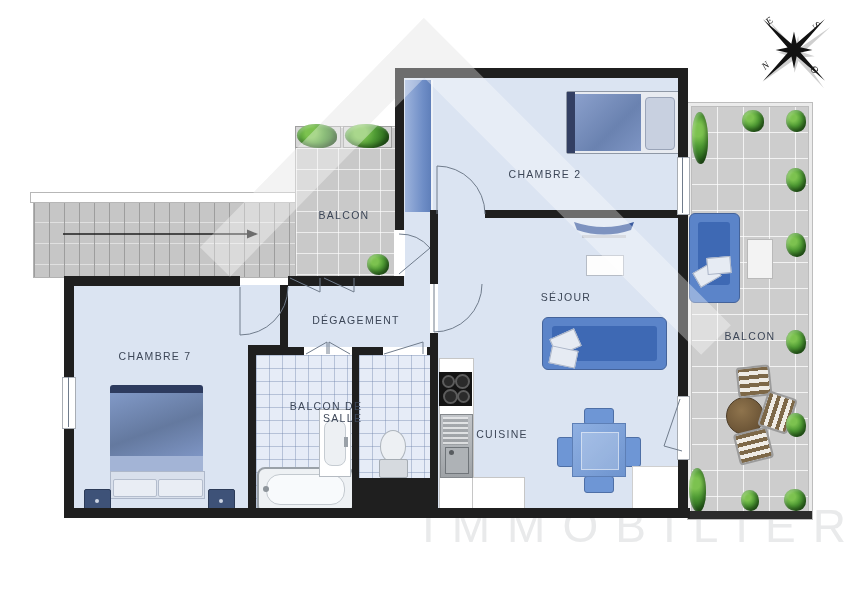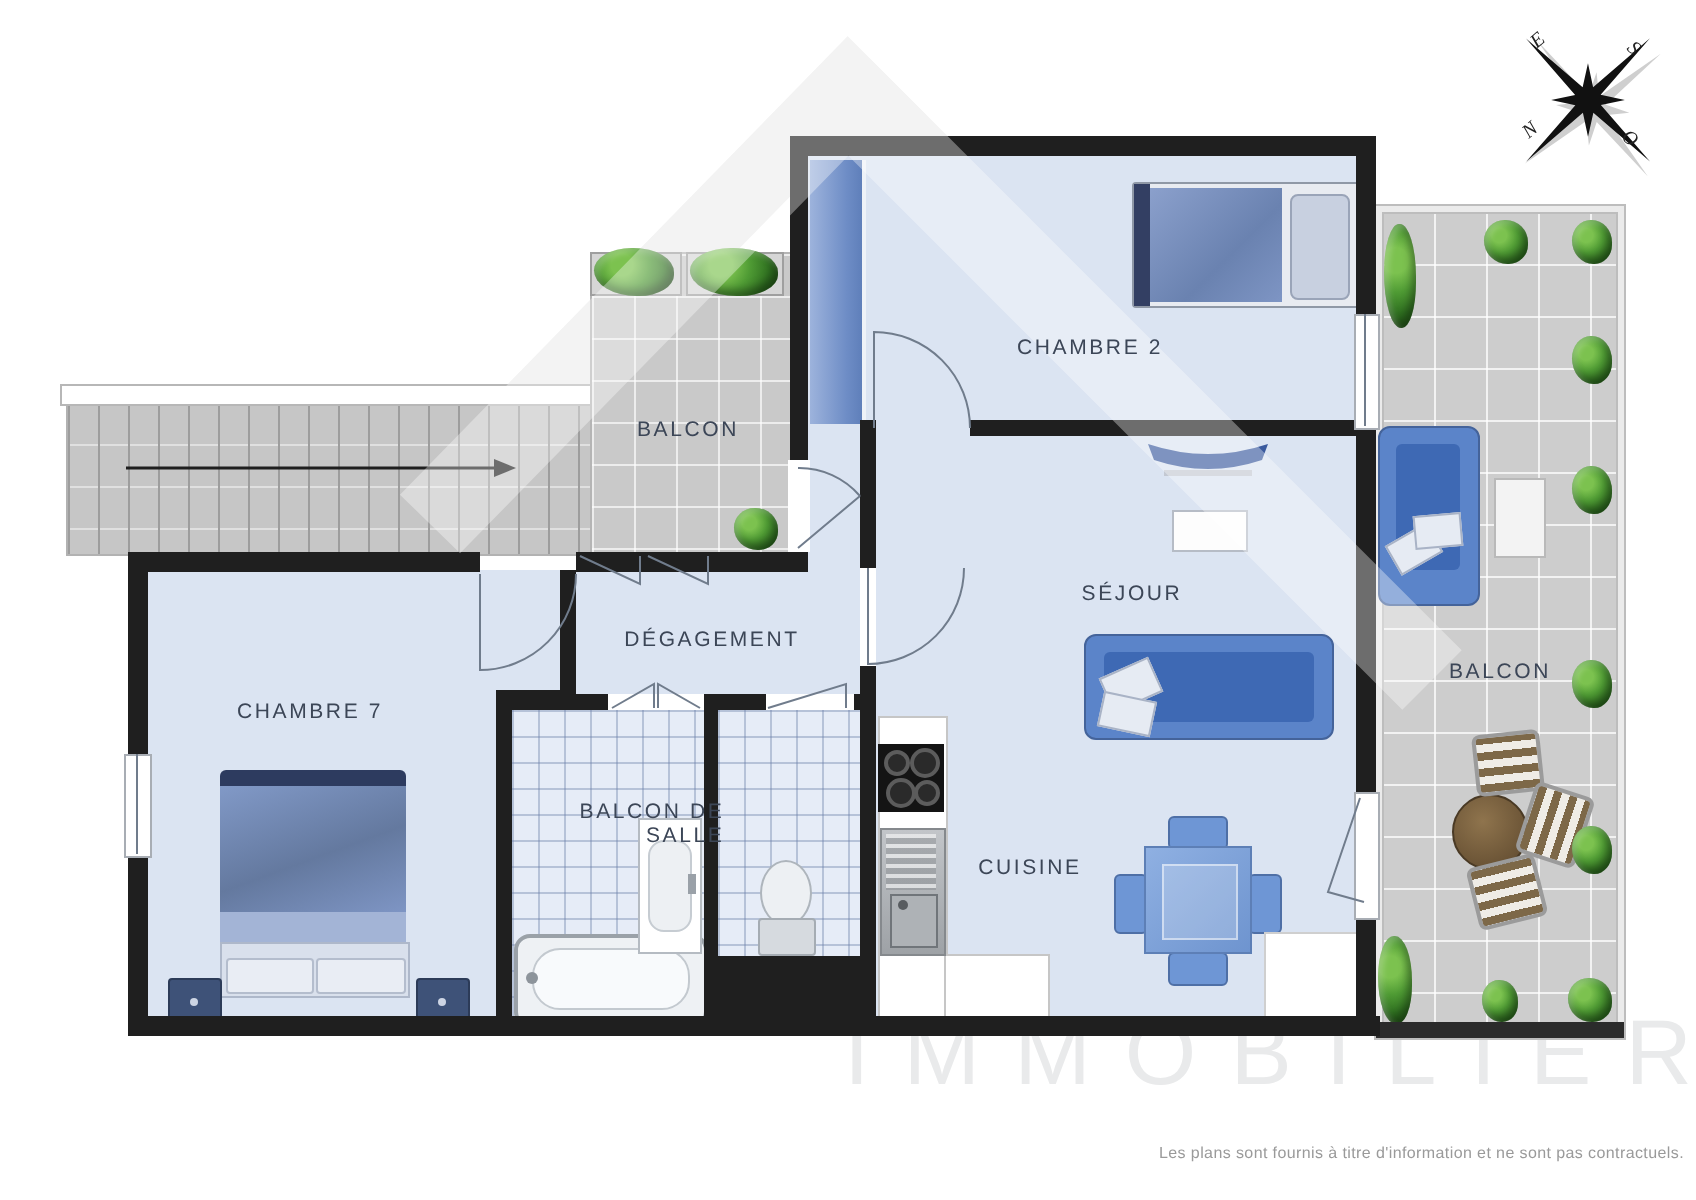--- a/index.html
+++ b/index.html
@@ -242,32 +242,31 @@
 
   <div class="rlabel" style="left:344px;top:215px;">BALCON</div>
   <div class="rlabel" style="left:545px;top:174px;">CHAMBRE 2</div>
   <div class="rlabel" style="left:566px;top:297px;">SÉJOUR</div>
   <div class="rlabel" style="left:356px;top:320px;">DÉGAGEMENT</div>
   <div class="rlabel" style="left:155px;top:356px;">CHAMBRE 7</div>
   <div class="rlabel" style="left:326px;top:412px;line-height:12px;">
     <div>BALCON DE</div>
     <div>SALLE</div>
   </div>
-  <div class="rlabel" style="left:515px;top:434px;">CUISINE</div>
+  <div class="rlabel" style="left:502px;top:434px;">CUISINE</div>
   <div class="rlabel" style="left:750px;top:336px;">BALCON</div>
 
   <svg class="wmB" width="848" height="600" style="left:0;top:0;">
     <polyline points="215,262 424,48 716,340" fill="none" stroke="rgba(255,255,255,.35)" stroke-width="42"></polyline>
   </svg>
 
   <svg class="abs" style="left:748px;top:6px;z-index:50;" width="100" height="96">
     <g transform="rotate(25 46 44)">
       <path transform="translate(4,3) rotate(6 46 44)" fill="#cfcfcf" d="M87.1,58.8 L51.1,48.6 L53.8,60.7 L46.4,50.9 L31,85.1 L41.4,49.1 L29.3,51.8 L39.1,44.4 L4.9,29.2 L40.9,39.4 L38.2,27.3 L45.6,37.1 L61,2.9 L50.6,38.9 L62.7,36.2 L52.9,43.6 Z"></path>
       <path fill="#111" d="M87.1,58.8 L51.1,48.6 L53.8,60.7 L46.4,50.9 L31,85.1 L41.4,49.1 L29.3,51.8 L39.1,44.4 L4.9,29.2 L40.9,39.4 L38.2,27.3 L45.6,37.1 L61,2.9 L50.6,38.9 L62.7,36.2 L52.9,43.6 Z"></path>
     </g>
   </svg>
   <div class="cletter" style="left:766px;top:15px;transform:rotate(-40deg);">E</div>
   <div class="cletter" style="left:814px;top:19px;transform:rotate(42deg);">S</div>
   <div class="cletter" style="left:762px;top:60px;transform:rotate(-40deg);">N</div>
   <div class="cletter" style="left:811px;top:64px;transform:rotate(40deg);">O</div>
 
-  <div id="footer">Les plans sont fournis à titre d'information et ne sont pas contractuels.</div>
 </div>
 
 </body></html>

